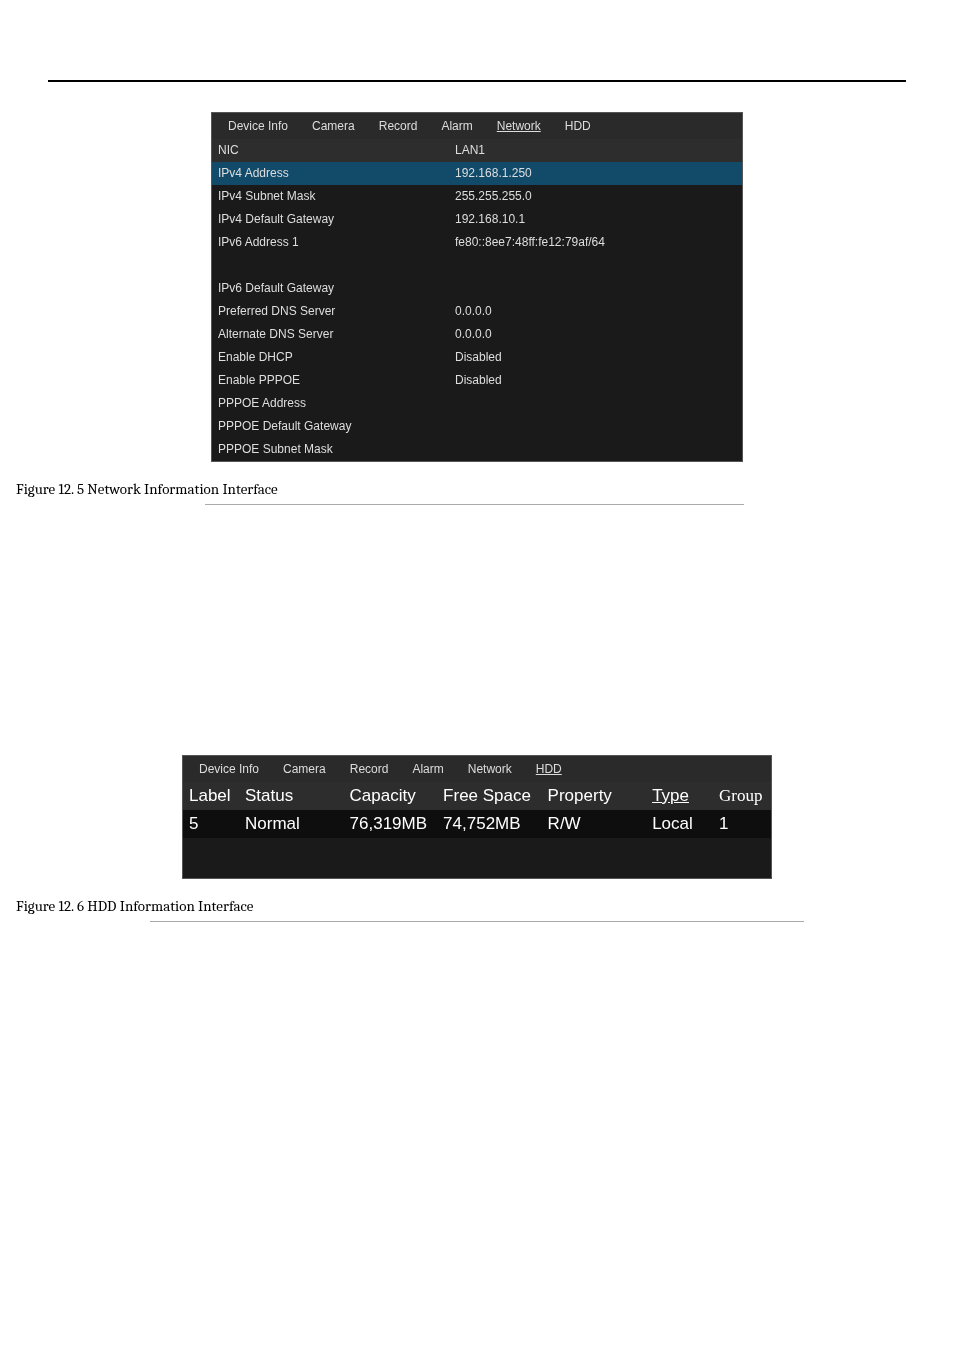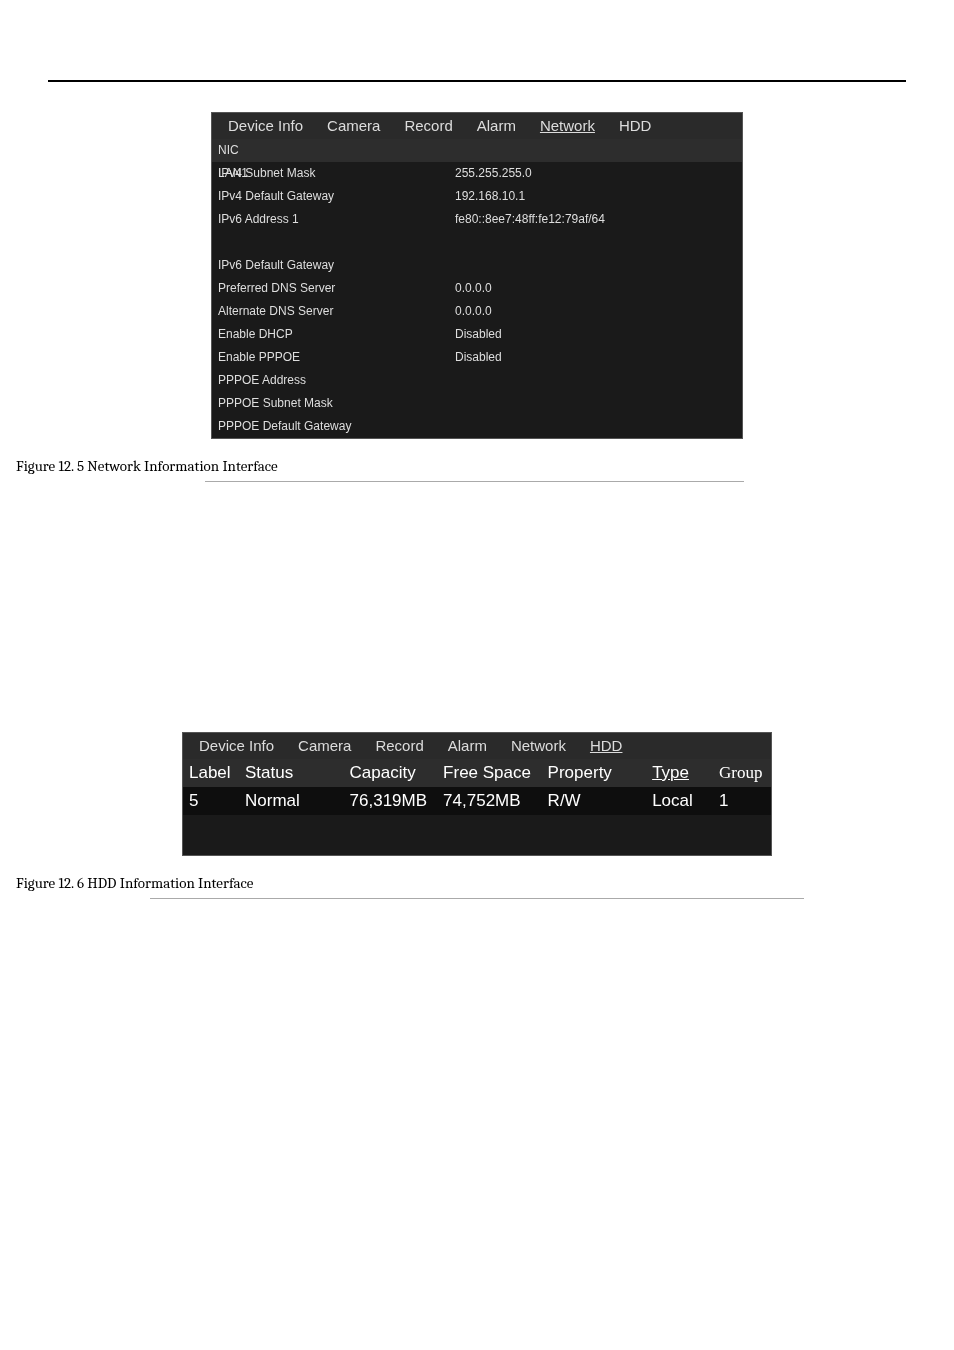--- a/index.html
+++ b/index.html
@@ -25,41 +25,41 @@
   }
   .tabbar {
     display: flex;
     align-items: center;
     height: 26px;
     background: #2a2a2a;
     padding: 0 4px;
   }
   .tab {
     color: #dcdcdc;
-    font-size: 15px;
+    font-size: 12px;
     padding: 0 12px;
     line-height: 26px;
     white-space: nowrap;
     cursor: default;
   }
   .tab.active {
     text-decoration: underline;
   }
   .kv-body {
     background: #1a1a1a;
   }
   .kv-row {
     display: flex;
     height: 23px;
     line-height: 23px;
     font-size: 12px;
     color: #dedede;
   }
   .kv-row.selected { background: #124a6a; }
-  .kv-row.header-row { background: #2d2d2d; flex-direction: column; }
+  .kv-row.header-row { background: #2d2d2d; }
   .kv-key {
     width: 237px;
     padding-left: 6px;
   }
   .kv-val {
     flex: 1;
     padding-left: 6px;
   }
   .caption {
     font-family: "Cambria", Georgia, serif;
@@ -116,20 +116,24 @@
     <div class="tab">Record</div>
     <div class="tab">Alarm</div>
     <div class="tab active">Network</div>
     <div class="tab">HDD</div>
   </div>
   <div class="kv-body" id="network-rows">
       <div class="kv-row header-row">
         <div class="kv-key">NIC</div>
         <div class="kv-val">LAN1</div>
       </div>
+      <div class="kv-row selected">
+        <div class="kv-key">IPv4 Address</div>
+        <div class="kv-val">192.168.1.250</div>
+      </div>
       <div class="kv-row ">
         <div class="kv-key">IPv4 Subnet Mask</div>
         <div class="kv-val">255.255.255.0</div>
       </div>
       <div class="kv-row ">
         <div class="kv-key">IPv4 Default Gateway</div>
         <div class="kv-val">192.168.10.1</div>
       </div>
       <div class="kv-row ">
         <div class="kv-key">IPv6 Address 1</div>
@@ -156,25 +160,25 @@
       </div>
       <div class="kv-row ">
         <div class="kv-key">Enable PPPOE</div>
         <div class="kv-val">Disabled</div>
       </div>
       <div class="kv-row ">
         <div class="kv-key">PPPOE Address</div>
         <div class="kv-val"></div>
       </div>
       <div class="kv-row ">
+        <div class="kv-key">PPPOE Default Gateway</div>
+        <div class="kv-val"></div>
+      </div>
+      <div class="kv-row ">
         <div class="kv-key">PPPOE Subnet Mask</div>
-        <div class="kv-val"></div>
-      </div>
-      <div class="kv-row ">
-        <div class="kv-key">PPPOE Default Gateway</div>
         <div class="kv-val"></div>
       </div>
     </div>
 </div>
 
 <div class="caption">Figure 12. 5 Network Information Interface</div>
 <div class="section-divider-thin"></div>
 
 <div class="panel2">
   <div class="tabbar">

